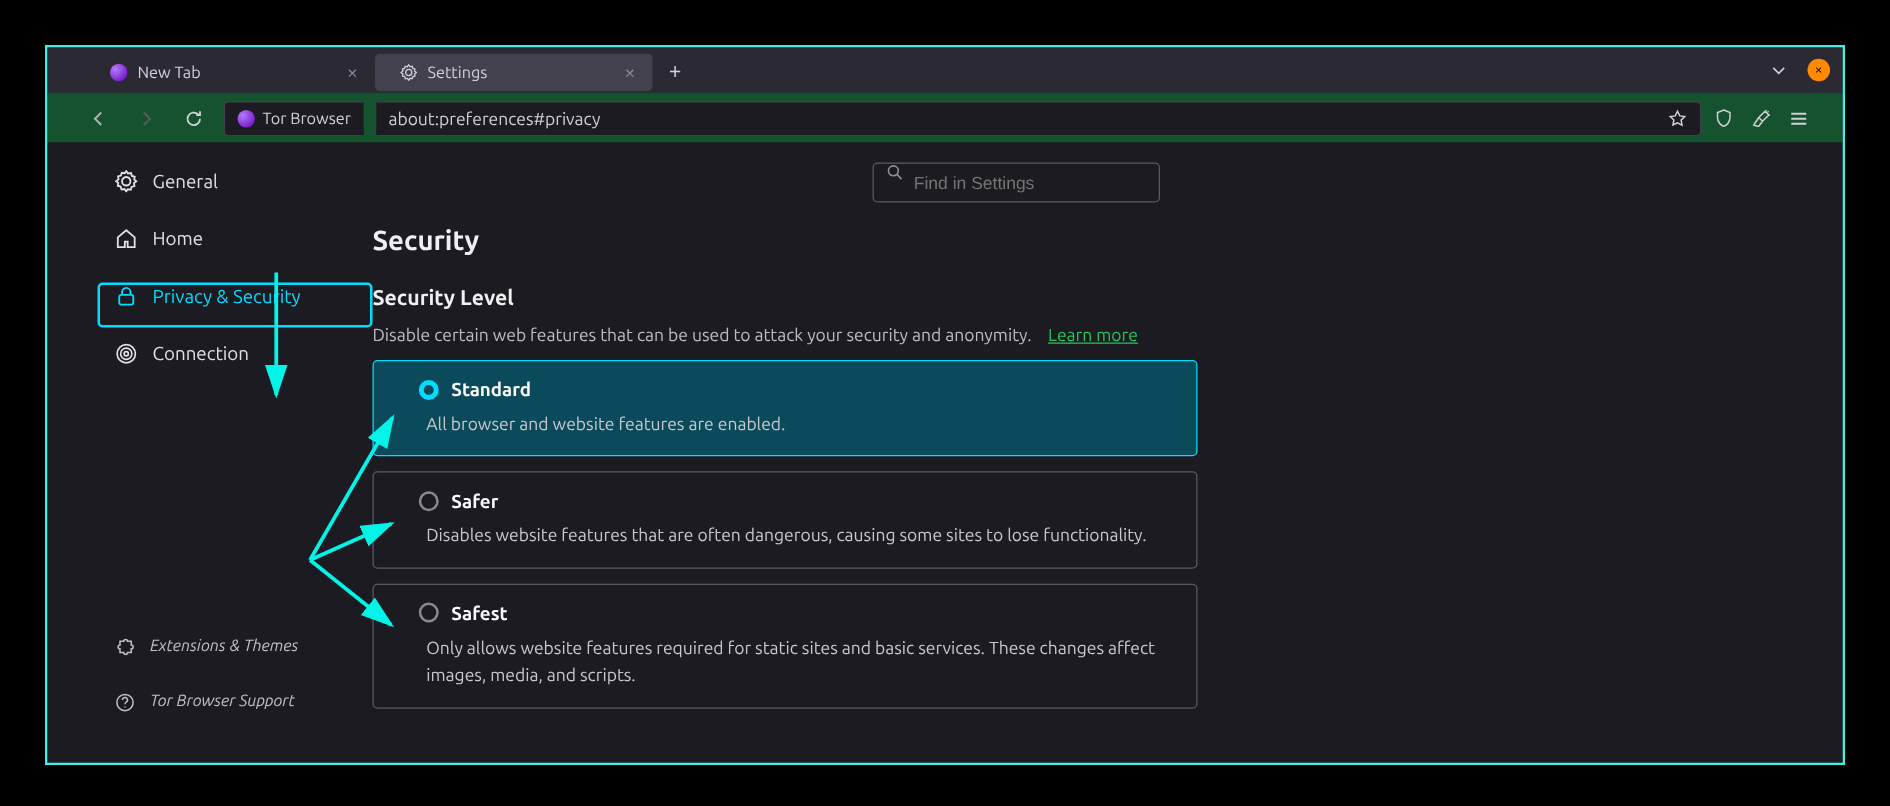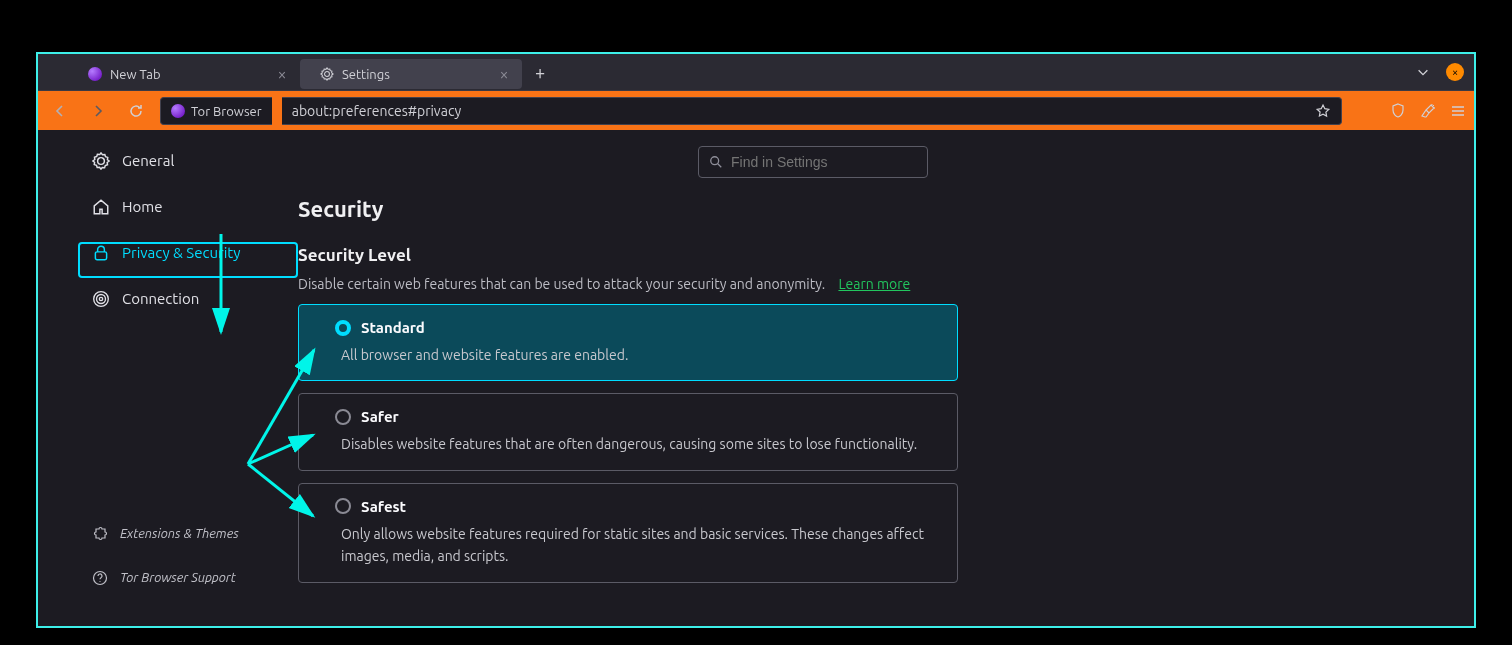--- a/index.html
+++ b/index.html
@@ -1,42 +1,42 @@
 <!DOCTYPE html>
 <html><head>
 <meta charset="utf-8">
 <style>
   * { box-sizing: border-box; margin: 0; padding: 0; }
   html, body { width: 1512px; height: 645px; background: #000; font-family: -apple-system, "Segoe UI", Ubuntu, Cantarell, sans-serif; color: #fbfbfe; overflow: hidden; }
-  .window { position: absolute; left: 36px; top: 52px; width: 1440px; height: 576px; border: 2px solid #3defe9; background: #1c1b22; display: flex; flex-direction: column; }
+  .window { position: absolute; left: 36px; top: 36px; width: 1440px; height: 576px; border: 2px solid #3defe9; background: #1c1b22; display: flex; flex-direction: column; }
   .titlebar { height: 36px; background: #2b2a33; display: flex; align-items: center; position: relative; }
   .tab { height: 30px; display: flex; align-items: center; padding: 0 10px; gap: 8px; font-size: 13px; color: #d0d0d6; border-radius: 4px; margin-top: 3px; }
   .tab-new { width: 222px; margin-left: 40px; }
   .tab-settings { width: 222px; background: #42414d; padding-left: 20px; }
   .tab-close { margin-left: auto; font-size: 16px; color: #8a8a94; cursor: pointer; width: 16px; text-align: center; }
   .new-tab-plus { width: 28px; height: 28px; display:flex; align-items:center; justify-content:center; color:#d0d0d6; font-size:18px; margin-left:4px; cursor:pointer; }
   .titlebar-right { margin-left: auto; display:flex; align-items:center; gap:16px; padding-right:10px; }
   .chev-down { color:#d0d0d6; }
   .orange-circle { width:18px; height:18px; border-radius:50%; background:#ff8a00; display:flex;align-items:center;justify-content:center; font-size:11px; color:#000; cursor:pointer; }
-  .toolbar { height: 40px; background: #f97316; display:flex; align-items:center; gap:10px; padding: 0 8px; border-top:1px solid #3a3944; }
+  .toolbar { height: 40px; background: #14532d; display:flex; align-items:center; gap:10px; padding: 0 27px; border-top:1px solid #3a3944; }
   .nav-btn { width:28px; height:28px; display:flex; align-items:center; justify-content:center; color:#7a7a82; }
   .nav-btn.enabled { color:#d0d0d6; cursor:pointer; }
   .url-prefix { height:28px; background:#1c1b22; border:1px solid #42414d; border-right:none; display:flex; align-items:center; gap:6px; padding:0 10px; border-radius:4px 0 0 4px; font-size:13px; color:#d0d0d6; }
   .urlbar { flex:0 0 auto; height:28px; background:#1c1b22; border:1px solid #42414d; border-left:none; border-radius:0 4px 4px 0; display:flex; align-items:center; padding:0 10px; font-size:14px; color:#d0d0d6; width: 1060px; }
   .urlbar-spacer { flex:1; }
   .toolbar-right { margin-left:auto; display:flex; align-items:center; gap:14px; }
   .toolbar-icon { width:16px; height:16px; color:#d0d0d6; }
   .content { flex:1; display:flex; background:#1c1b22; }
   .sidebar { width: 260px; padding: 20px 0 0 40px; display:flex; flex-direction:column; gap:10px; }
   .sidebar-item { display:flex; align-items:flex-start; gap:12px; height:36px; padding:0 12px; font-size:15px; color:#e0e0e6; cursor:pointer; border-radius:4px; border:2px solid transparent; }
   .sidebar-item.active { color:#00ddff; border:2px solid #00ddff; border-radius:4px; }
   .sidebar-bottom { margin-top:auto; padding-bottom:22px; display:flex; flex-direction:column; gap:8px;font-style:italic; }
   .sidebar-bottom .sidebar-item { font-size:13px; color:#c0c0c8; }
   .main { flex:1; padding-top:16px; }
-  .search-box { width:230px; height:32px; margin-left:400px; border:1px solid #5b5b66; border-radius:4px; display:flex; align-items:center; gap:8px; padding:0 10px; color:#8f8f9a; font-size:14px; background:#1c1b22; }
+  .search-box { width:230px; height:32px; margin-left:400px; border:1px solid #5b5b66; border-radius:4px; display:flex; gap:8px; padding:0 10px; color:#8f8f9a; font-size:14px; background:#1c1b22; }
   .search-box input { background:transparent; border:none; outline:none; color:#e0e0e6; font-size:14px; flex:1; }
   .section { max-width: 660px; padding-top:18px; }
   .h1 { font-size:22px; font-weight:700; margin-bottom:24px; color:#f0f0f2; }
   .h2 { font-size:17px; font-weight:600; margin-bottom:12px; color:#f0f0f2; }
   .desc { font-size:14px; color:#bdbdc5; margin-bottom:12px; }
   .desc a { color:#22c55e; text-decoration:underline; margin-left:10px; cursor:pointer; }
   .opt { border:1px solid #5b5b66; border-radius:4px; padding:14px 16px; margin-bottom:12px; cursor:pointer; }
   .opt.selected { border:1px solid #00ddff; background:#0b4a5a; }
   .opt-head { display:flex; align-items:center; gap:10px; font-size:15px; font-weight:600; margin-bottom:8px;margin-left:20px; }
   .radio { width:16px; height:16px; border:2px solid #8a8a94; border-radius:50%; display:inline-block; flex-shrink:0; }

